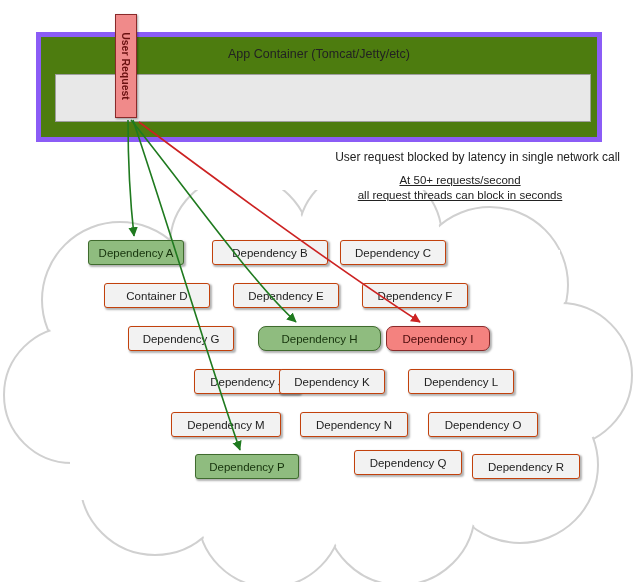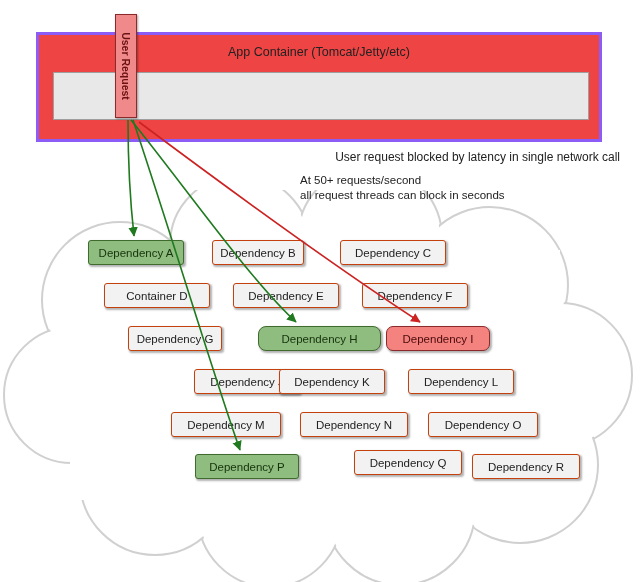--- a/index.html
+++ b/index.html
@@ -15,22 +15,22 @@
     font-family: "Liberation Sans", sans-serif;
     overflow: hidden;
   }
   
   .app-container {
     position: absolute;
     left: 36px;
     top: 32px;
     width: 566px;
     height: 110px;
-    border: 3px solid #8b5cf6;
-    background: #ef4444;
+    border: 5px solid #8b5cf6;
+    background: #4d7c0f;
     box-sizing: border-box;
   }
   .app-container-title {
     position: absolute;
     left: 0;
     top: 10px;
     width: 100%;
     text-align: center;
     font-size: 12.5px;
     color: #222222;
@@ -76,24 +76,25 @@
     width: 320px;
     text-align: right;
     font-size: 12px;
     color: #222222;
   }
   .caption-sub {
     position: absolute;
     left: 300px;
     top: 173px;
     width: 320px;
-    text-align: left;
+    text-align: center;
     font-size: 11.5px;
     color: #222222;
     line-height: 15px;
+    text-decoration: underline;
   }
   
   #cloud-svg {
     position: absolute;
     left: 0;
     top: 190px;
   }
   
   #arrows-svg {
     position: absolute;
@@ -169,26 +170,26 @@
   </div>
 
   <div class="caption-main">User request blocked by latency in single network call</div>
   <div class="caption-sub">
     <div>At 50+ requests/second</div>
     <div>all request threads can block in seconds</div>
   </div>
 
   <div id="dep-layer">
       <div class="dep green" style="left: 88px; top: 240px; width: 96px;">Dependency A</div>
-      <div class="dep" style="left: 212px; top: 240px; width: 92px;">Dependency B</div>
+      <div class="dep" style="left: 212px; top: 240px; width: 116px;">Dependency B</div>
       <div class="dep" style="left: 340px; top: 240px; width: 106px;">Dependency C</div>
       <div class="dep" style="left: 104px; top: 283px; width: 106px;">Container D</div>
       <div class="dep" style="left: 233px; top: 283px; width: 106px;">Dependency E</div>
       <div class="dep" style="left: 362px; top: 283px; width: 106px;">Dependency F</div>
-      <div class="dep" style="left: 128px; top: 326px; width: 94px;">Dependency G</div>
+      <div class="dep" style="left: 128px; top: 326px; width: 106px;">Dependency G</div>
       <div class="dep green" style="left: 258px; top: 326px; width: 123px; border-radius: 8px;">Dependency H</div>
       <div class="dep red" style="left: 386px; top: 326px; width: 104px;">Dependency I</div>
       <div class="dep" style="left: 150px; top: 369px; width: 106px; margin-left: 44px;">Dependency J</div>
       <div class="dep" style="left: 279px; top: 369px; width: 106px;">Dependency K</div>
       <div class="dep" style="left: 408px; top: 369px; width: 106px;">Dependency L</div>
       <div class="dep" style="left: 171px; top: 412px; width: 110px;">Dependency M</div>
       <div class="dep" style="left: 300px; top: 412px; width: 108px;">Dependency N</div>
       <div class="dep" style="left: 428px; top: 412px; width: 110px;">Dependency O</div>
       <div class="dep green" style="left: 195px; top: 454px; width: 104px;">Dependency P</div>
       <div class="dep" style="left: 322px; top: 450px; width: 108px; margin-left: 32px;">Dependency Q</div>

